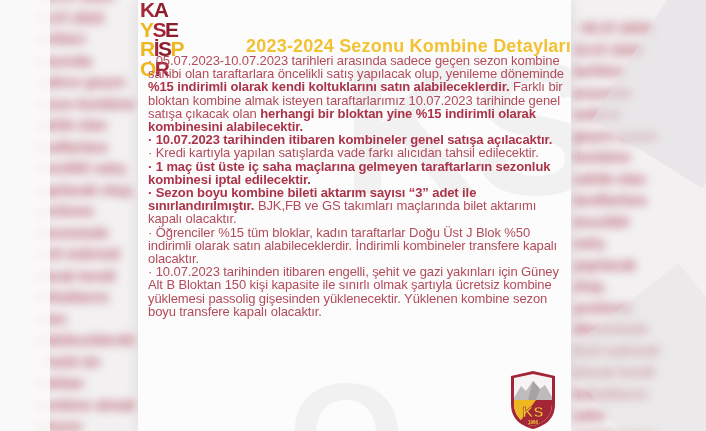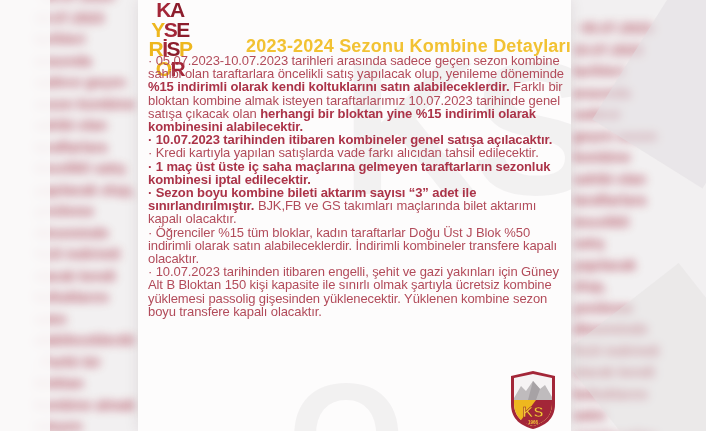--- a/index.html
+++ b/index.html
@@ -34,21 +34,21 @@
 
   .watermark {
     position:absolute; font-weight:900; color:#3c3640;
     opacity:.05; pointer-events:none; line-height:.85; letter-spacing:-6px;
   }
   .wm-a { right:-22px; top:48px;  font-size:190px; }
   .wm-b { left:150px;  bottom:-70px; font-size:150px; }
 
   .wordmark {
     position:absolute; left:2px; top:0; width:60px;
-    text-align:center; font-weight:800; font-size:21px; line-height:19.5px;
+    font-weight:800; font-size:21px; line-height:19.5px;
     letter-spacing:-1.5px;
   }
 
   .title {
     position:absolute; left:0; top:36px; width:100%;
     text-align:right; font-size:18px; font-weight:800;
     color:#f2c233; letter-spacing:.2px;padding-left:14px;
   }
 
   .bullets {

